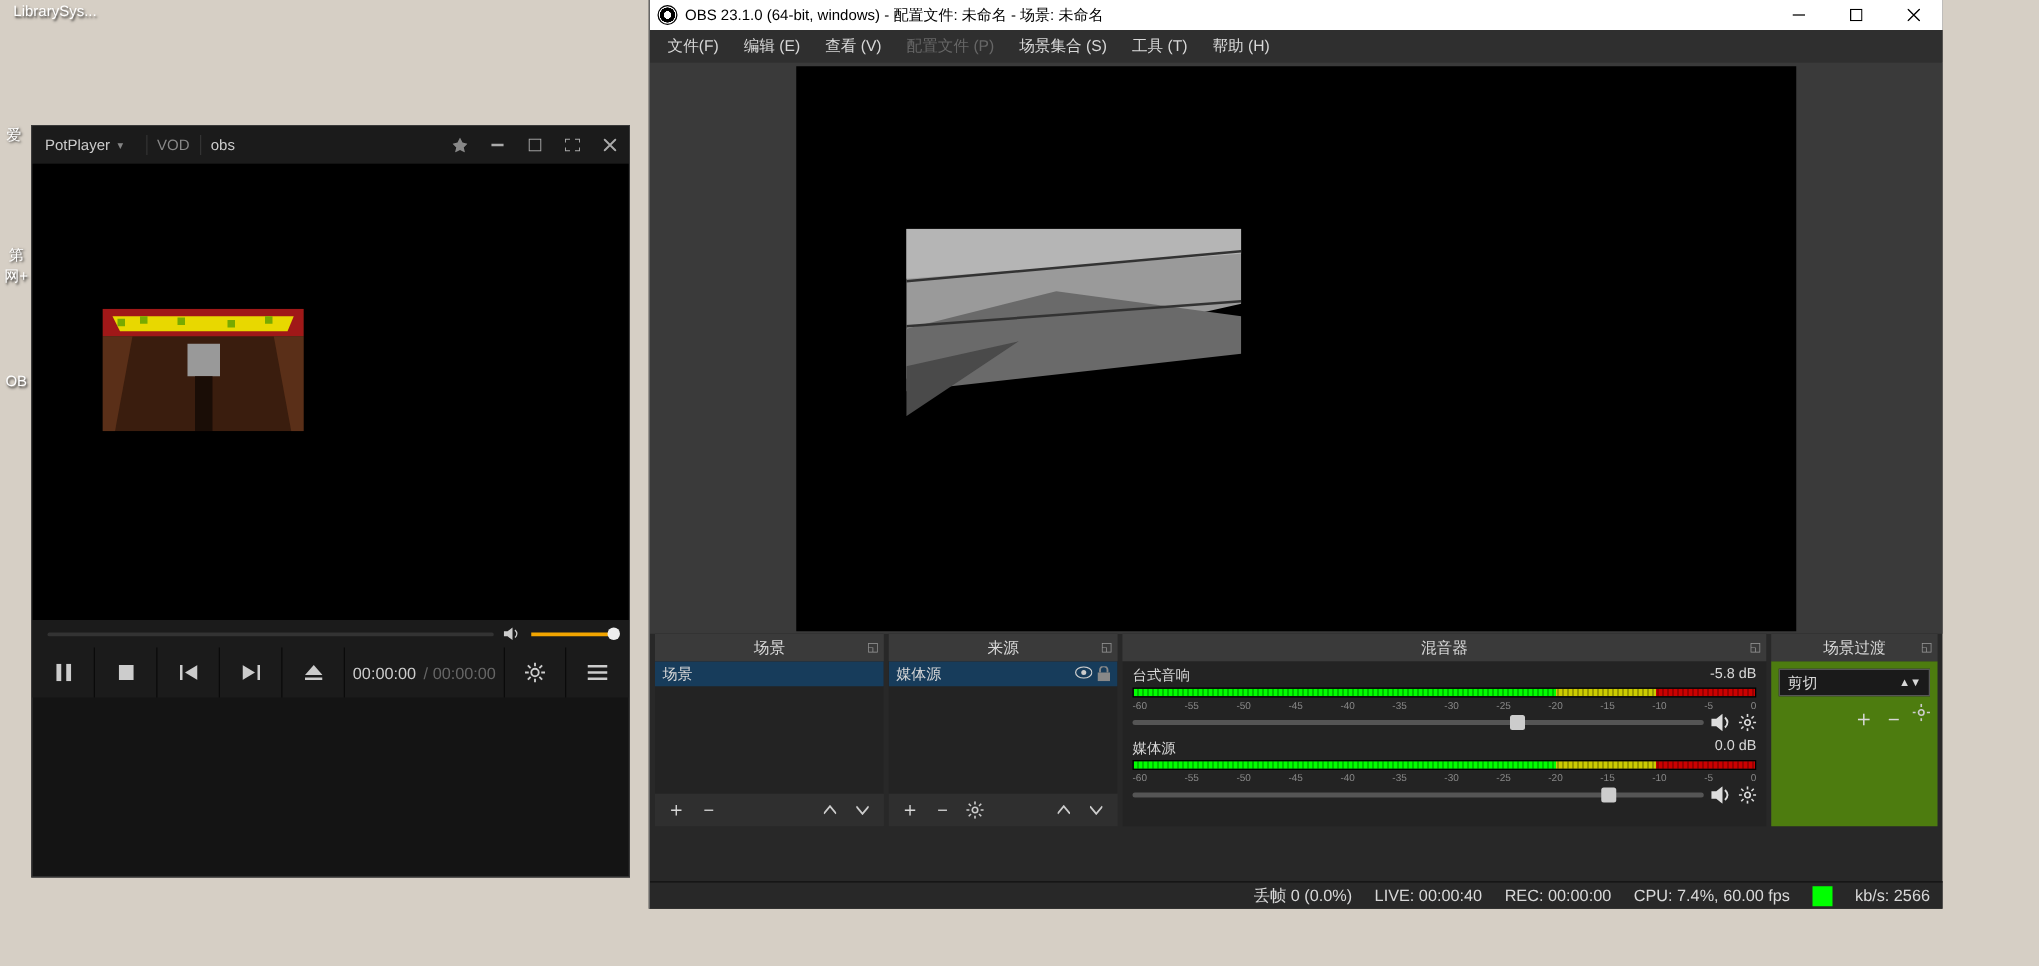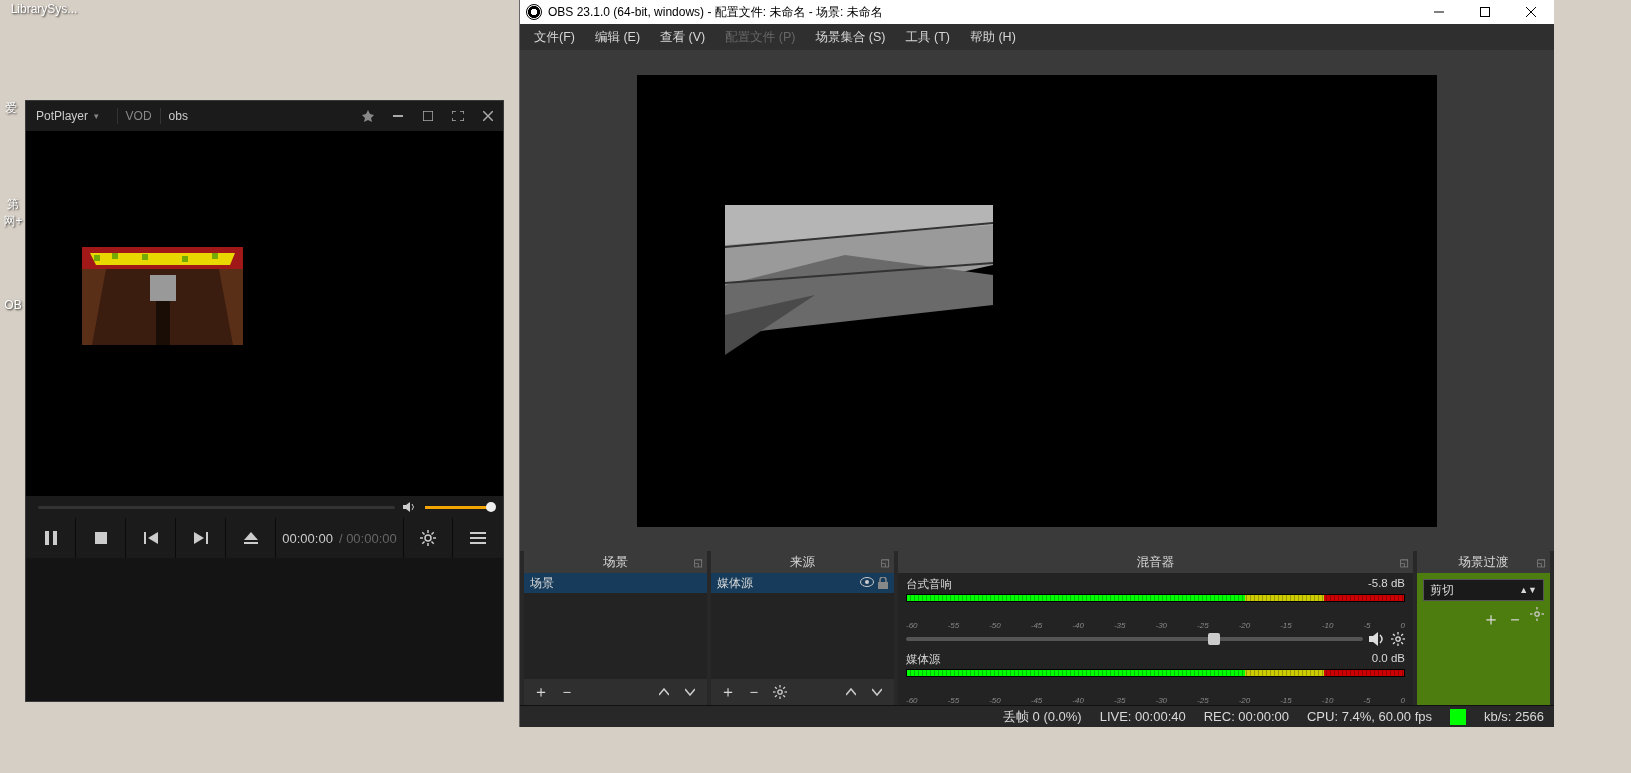--- a/index.html
+++ b/index.html
@@ -59,34 +59,34 @@
 
 .list-row { height:20px; display:flex; align-items:center; padding:0 6px; color:#d8d8d8; font-size:12px; }
 .list-row.sel { background:#173c5b; }
 .src-row { justify-content:space-between; }
 .src-ico { display:flex; gap:4px; color:#bbb; }
 
 .mixer-ch { padding:4px 8px 2px; }
 .mixer-top { display:flex; justify-content:space-between; color:#d8d8d8; font-size:11.5px; }
 .meter { height:8px; margin-top:2px; background:linear-gradient(to right,#0f0 0%,#0f0 68%,#cc0 68%,#cc0 84%,#c00 84%,#c00 100%); position:relative; border:1px solid #000; }
 .meter::after { content:""; position:absolute; inset:0; background:repeating-linear-gradient(to right,transparent 0,transparent 3px,rgba(0,0,0,.25) 3px,rgba(0,0,0,.25) 4px); }
-.meter-ticks { display:flex; justify-content:space-between; font-size:8px; color:#888; margin-top:19px;font-style:italic; }
+.meter-ticks { display:flex; justify-content:space-between; font-size:8px; color:#888; margin-top:2px; }
 .mixer-bot { display:flex; align-items:center; gap:6px; margin-top:2px; }
 .slider { flex:1; height:4px; background:#555; position:relative; border-radius:2px; }
 .slider .knob { position:absolute; top:-4px; width:12px; height:12px; background:#ccc; border-radius:2px; }
 .mix-ico { color:#d8d8d8; cursor:pointer; }
 
 .trans-sel { margin:6px; height:22px; background:#1a1a1a; border:1px solid #555; color:#d8d8d8; display:flex; align-items:center; justify-content:space-between; padding:0 6px; font-size:12px; }
 .trans-row { display:flex; justify-content:flex-end; gap:6px; padding:0 6px; color:#d8d8d8; font-size:18px; }
 .trans-row span { cursor:pointer; }
 
 .ctrl-btn { margin:3px 4px; height:21px; background:#3e3e3e; border:1px solid #555; color:#d8d8d8; display:flex; align-items:center; justify-content:center; font-size:12px; cursor:pointer; }
 .ctrl-btn.active{ background:#4a4a4a; }
 
-.obs-status { height:22px; background:#282828; border-top:1px solid #111; display:flex; align-items:center; justify-content:flex-end; gap:18px; padding:0 10px; color:#d8d8d8; font-family:Consolas,monospace; font-size:13px; }
+.obs-status { height:22px; background:#282828; border-top:1px solid #111; display:flex; align-items:center; justify-content:flex-end; gap:18px; padding:0 10px; color:#d8d8d8; font-family:Consolas,monospace; font-size:13px;margin-top:44px; }
 .obs-status .led { width:16px; height:16px; background:#0f0; }
 </style>
 </head>
 <body>
 
 <div class="desk" style="top:2px"><span>LibrarySys...</span></div>
 <div class="desk" style="top:100px;width:18px"><span>爱</span></div>
 <div class="desk" style="top:196px;width:22px;white-space:pre"><span>第
 网+</span></div>
 <div class="desk" style="top:298px;width:22px"><span>OB</span></div>

